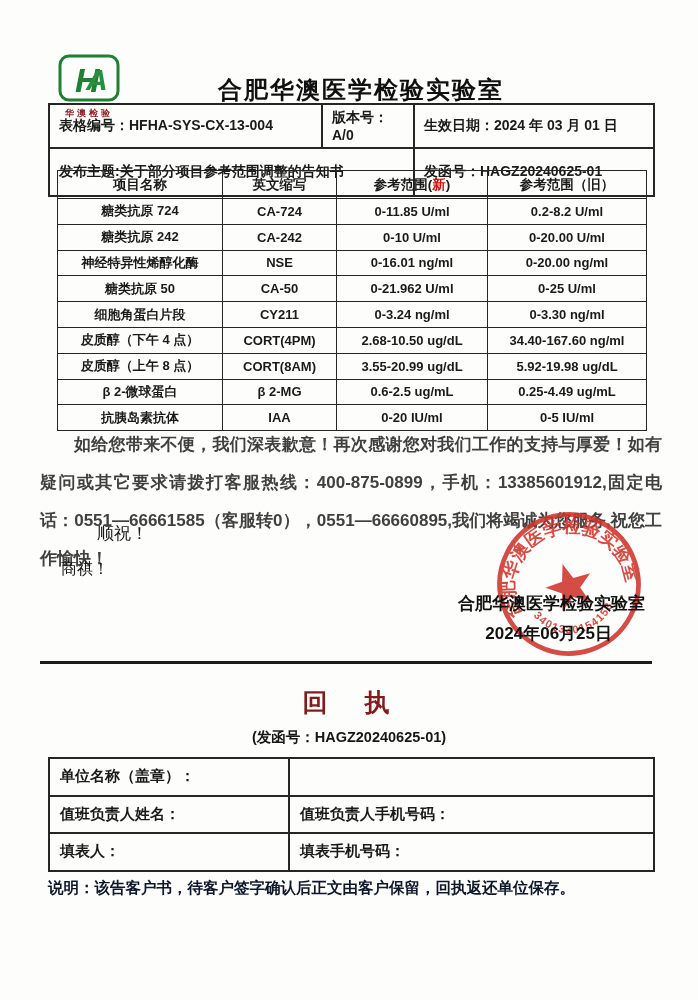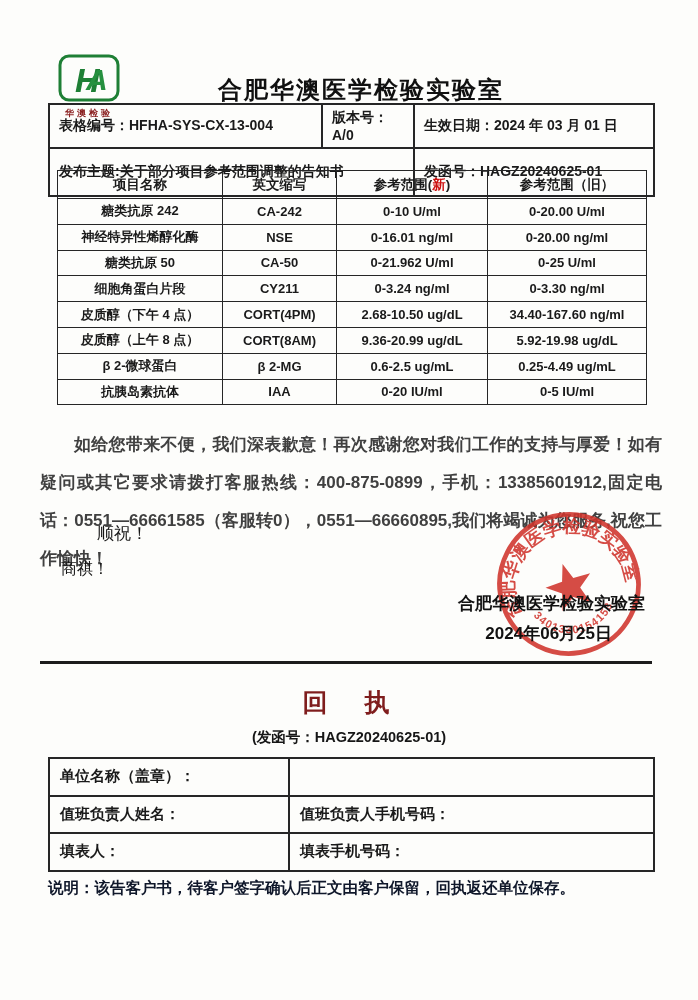--- a/index.html
+++ b/index.html
@@ -95,20 +95,26 @@
         <col style="width:159px">
       </colgroup>
     <tbody>
         <tr>
       <th>项目名称</th>
       <th>英文缩写</th>
       <th><span>参考范围(</span><span class="hl-new">新</span><span>)</span></th>
       <th>参考范围（旧）</th>
     </tr>
     <tr>
+      <td>糖类抗原 724</td>
+      <td>CA-724</td>
+      <td>0-11.85 U/ml</td>
+      <td>0.2-8.2 U/ml</td>
+    </tr>
+    <tr>
       <td>糖类抗原 242</td>
       <td>CA-242</td>
       <td>0-10 U/ml</td>
       <td>0-20.00 U/ml</td>
     </tr>
     <tr>
       <td>神经特异性烯醇化酶</td>
       <td>NSE</td>
       <td>0-16.01 ng/ml</td>
       <td>0-20.00 ng/ml</td>
@@ -127,21 +133,21 @@
     </tr>
     <tr>
       <td>皮质醇（下午 4 点）</td>
       <td>CORT(4PM)</td>
       <td>2.68-10.50 ug/dL</td>
       <td>34.40-167.60 ng/ml</td>
     </tr>
     <tr>
       <td>皮质醇（上午 8 点）</td>
       <td>CORT(8AM)</td>
-      <td>9.36-20.99 ug/dL</td>
+      <td>3.55-20.99 ug/dL</td>
       <td>5.92-19.98 ug/dL</td>
     </tr>
     <tr>
       <td>β 2-微球蛋白</td>
       <td>β 2-MG</td>
       <td>0.6-2.5 ug/mL</td>
       <td>0.25-4.49 ug/mL</td>
     </tr>
     <tr>
       <td>抗胰岛素抗体</td>

